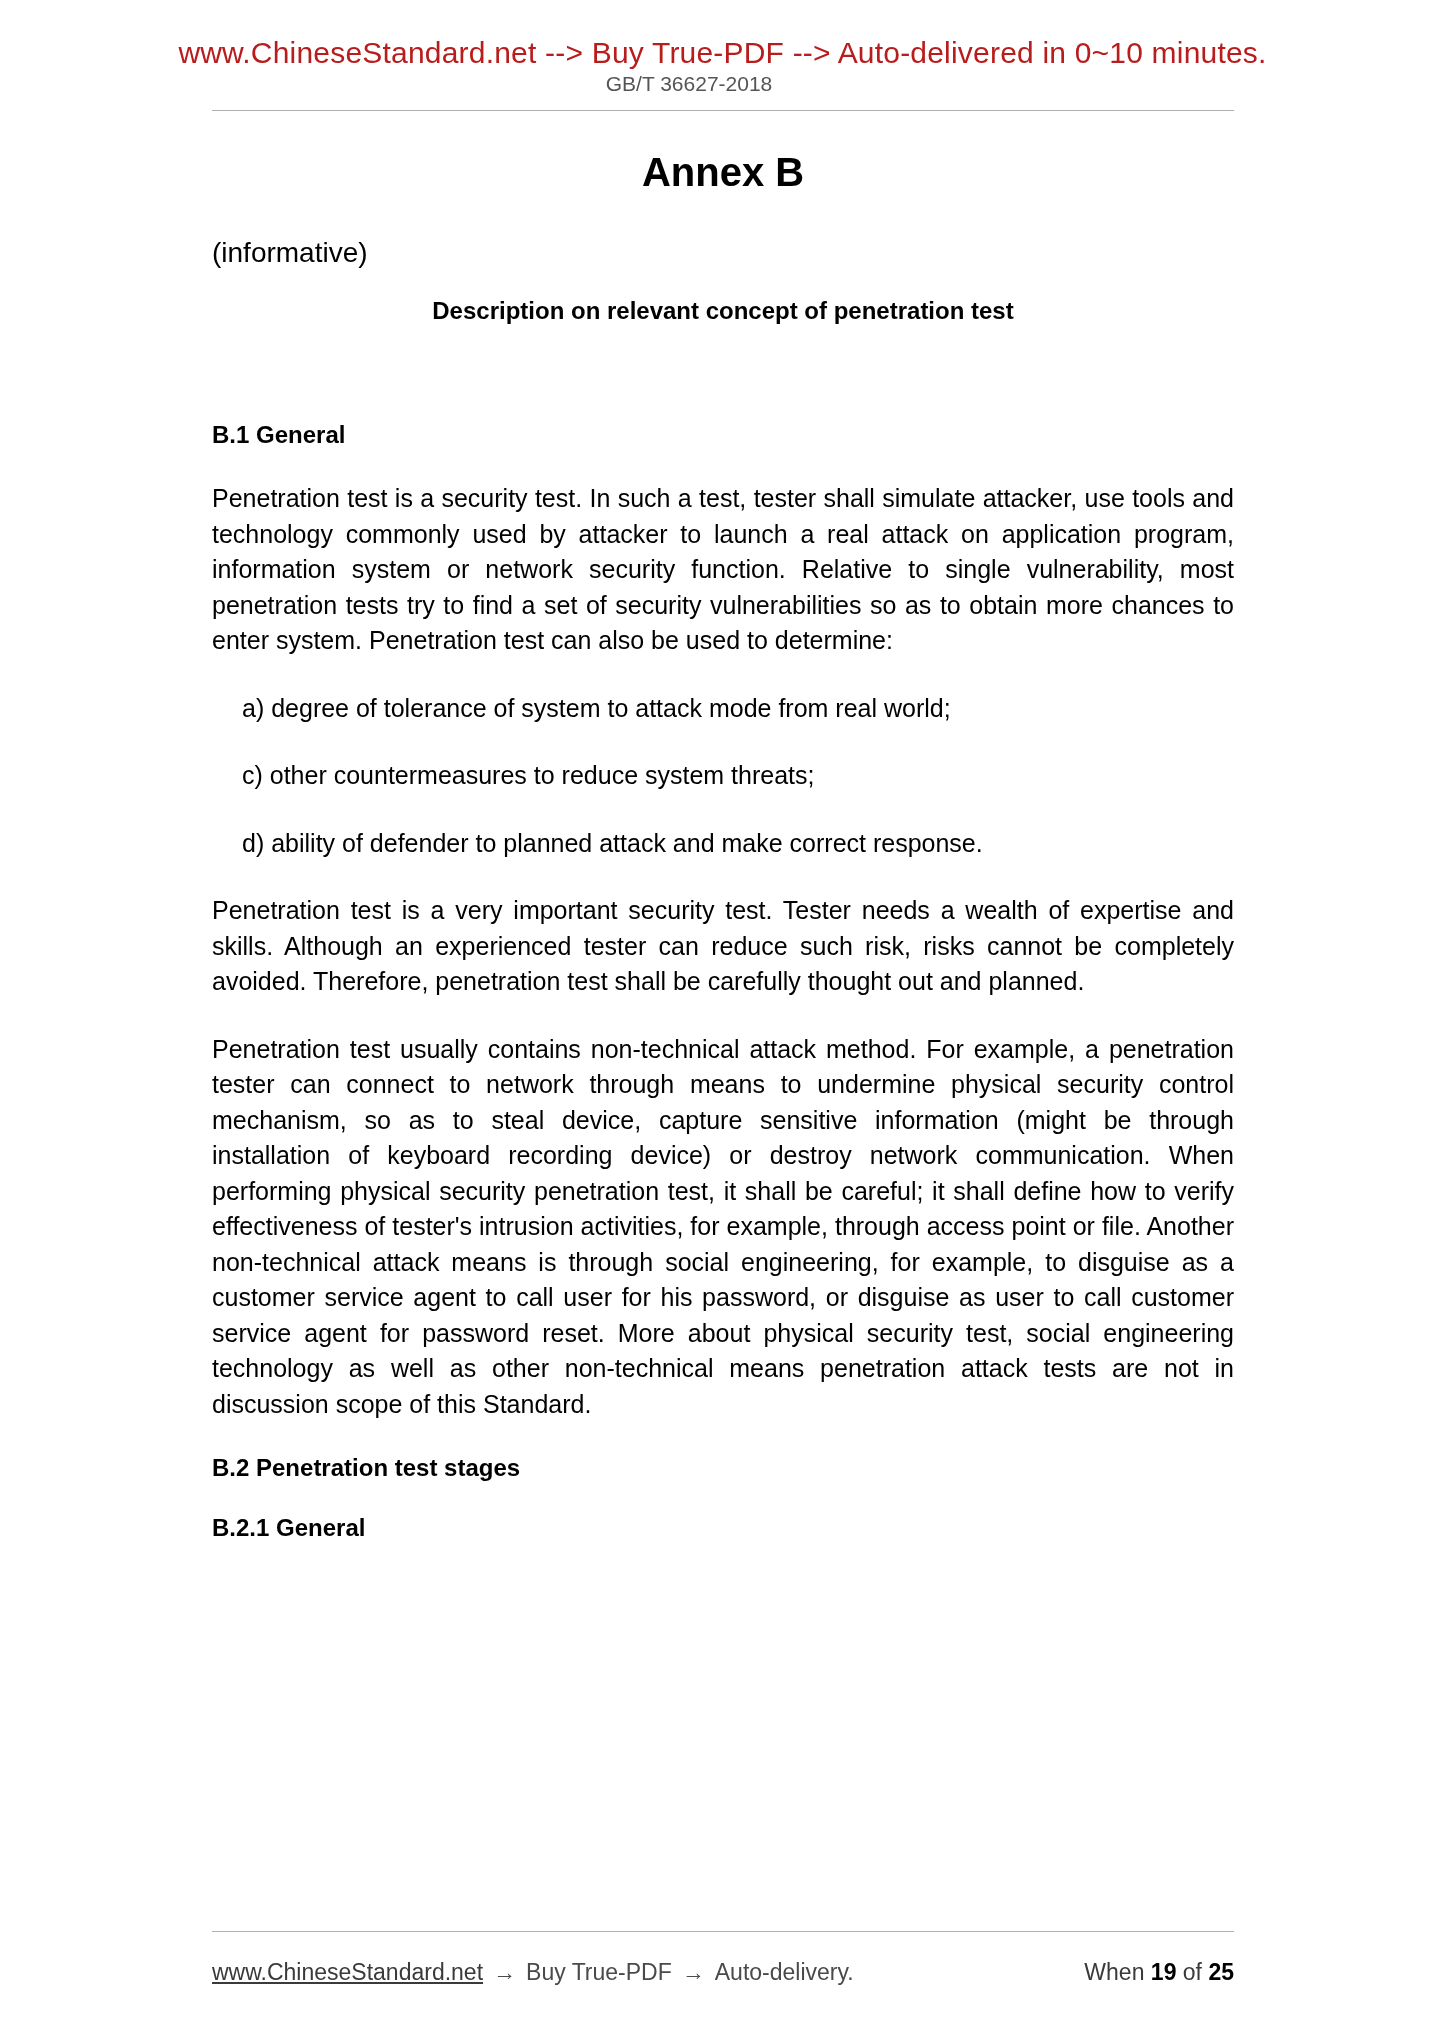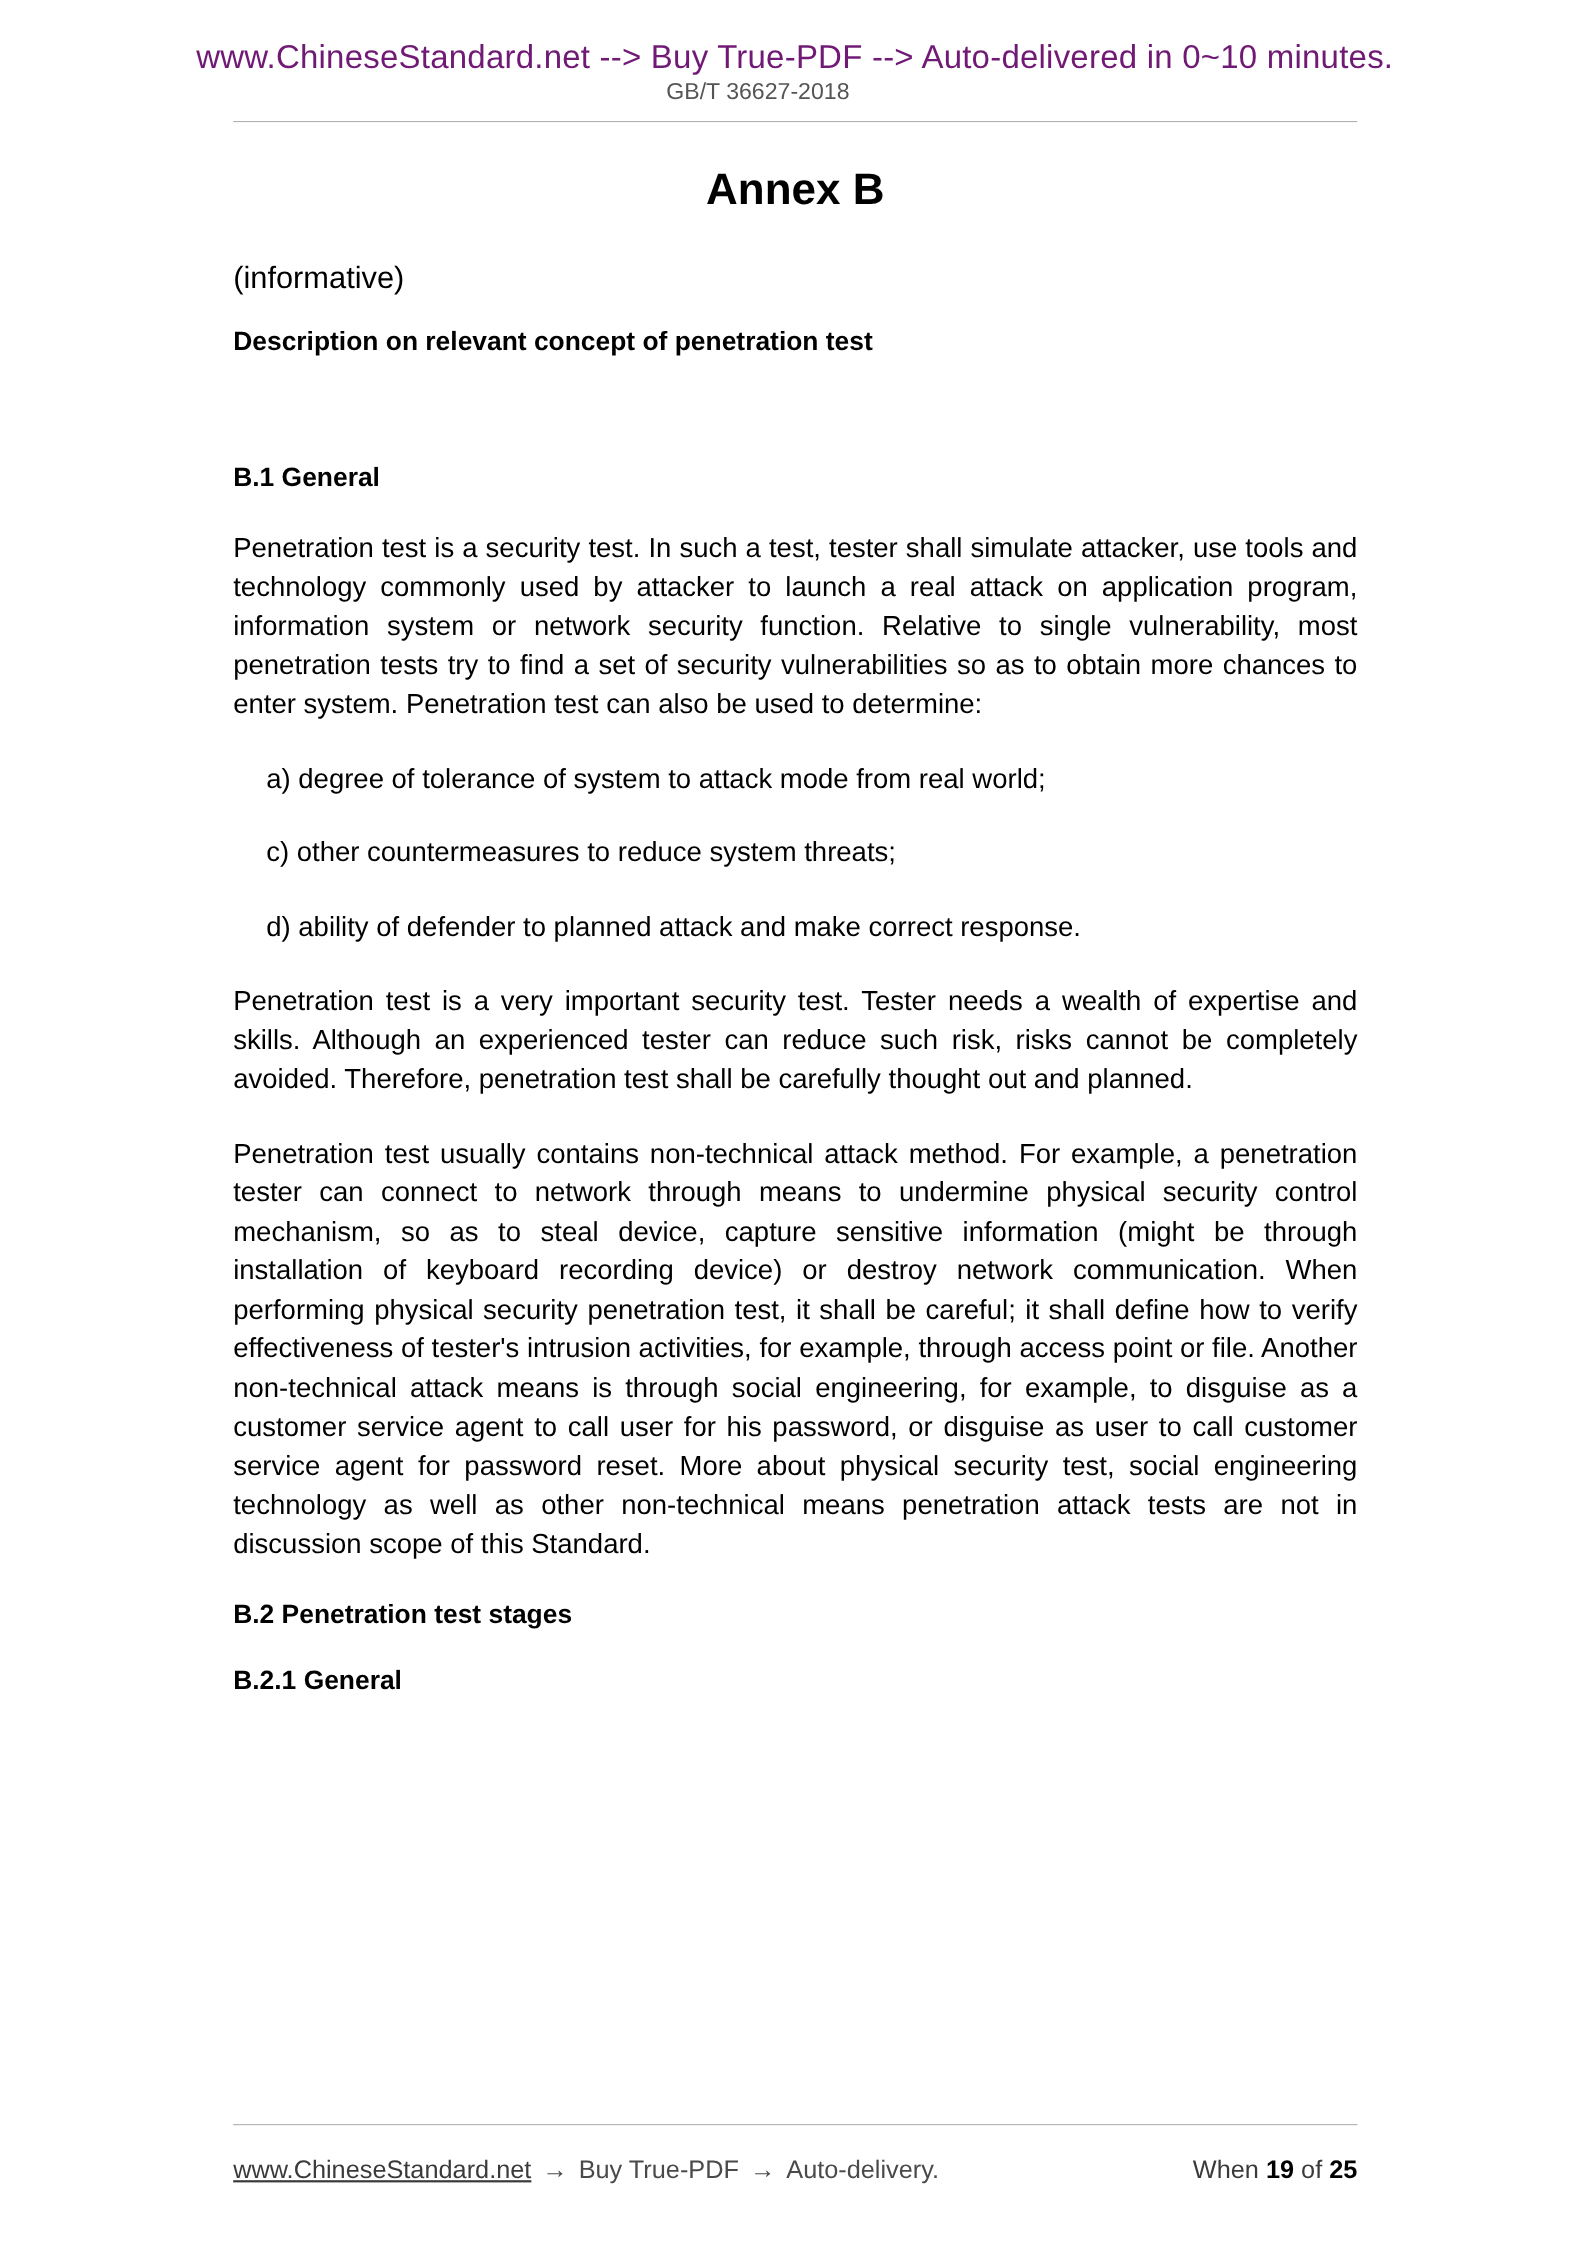--- a/index.html
+++ b/index.html
@@ -22,21 +22,21 @@
     padding: 0;
     position: relative;
   }
   .watermark {
     position: absolute;
     top: 36px;
     left: 0;
     width: 1445px;
     text-align: center;
     font-size: 30px;
-    color: #701a75;
+    color: #b91c1c;
     letter-spacing: 0.2px;
     white-space: nowrap;
   }
   .doc-code {
     position: absolute;
     top: 72px;
     left: 0;
     width: 1378px;
     text-align: center;
     font-size: 21px;
@@ -61,21 +61,21 @@
     font-size: 40px;
     font-weight: bold;
     margin: 0 0 42px 0;
   }
   .informative {
     text-align: left;
     font-size: 28px;
     margin: 0 0 28px 0;
   }
   .annex-subtitle {
-    text-align: left;
+    text-align: center;
     font-size: 24px;
     font-weight: bold;
     margin: 0 0 96px 0;
   }
   h2.section {
     font-size: 24px;
     font-weight: bold;
     margin: 0 0 32px 0;
   }
   p.body {

